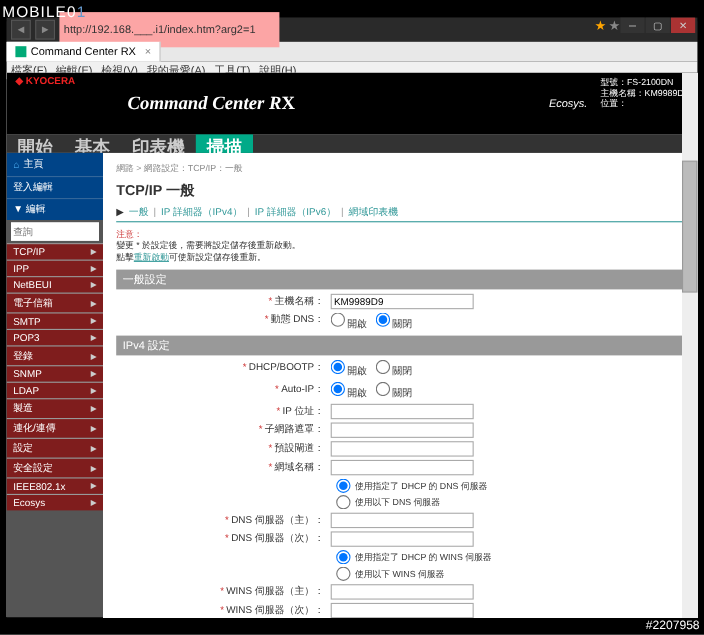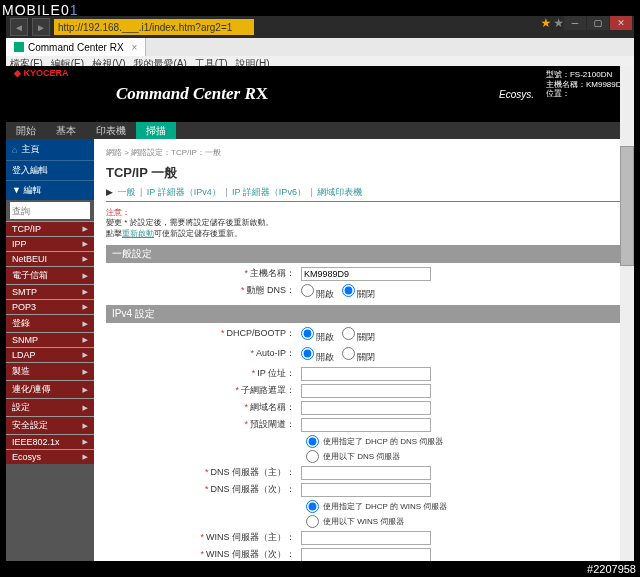--- a/index.html
+++ b/index.html
@@ -3,39 +3,39 @@
 <meta charset="utf-8">
 <style>
 * { margin: 0; padding: 0; box-sizing: border-box; }
 body { font-family: "Microsoft YaHei", Arial, sans-serif; font-size: 10px; background: #000; width: 640px; height: 577px; overflow: hidden; position: relative; }
 .watermark-tl { position: absolute; top: 2px; left: 2px; color: #fff; font-family: Arial; font-size: 14px; font-weight: normal; letter-spacing: 1px; z-index: 100; }
 .watermark-tl .o1 { color: #69c; }
 .watermark-br { position: absolute; bottom: 2px; right: 4px; color: #fff; font-size: 11px; z-index: 100; }
 .browser-chrome { position: absolute; top: 16px; left: 6px; right: 6px; height: 50px; background: #1a1a1a; border-top-left-radius: 4px; border-top-right-radius: 4px; }
 .addr-bar { height: 22px; background: #2a2a2a; display: flex; align-items: center; padding: 0 4px; gap: 4px; }
 .nav-btn { width: 18px; height: 18px; background: #3a3a3a; border: 1px solid #555; display: inline-flex; align-items: center; justify-content: center; color: #888; font-size: 10px; }
-.addr-input { flex: 1; background: #eab308; height: 16px; padding: 0 4px; font-size: 10px; display: flex; align-items: center; color: #333; max-width: 200px; }
+.addr-input { flex: 1; background: #fca5a5; height: 16px; padding: 16px 4px; font-size: 10px; display: flex; align-items: center; color: #333; max-width: 200px; }
 .win-ctrl { position: absolute; top: 0; right: 2px; display: flex; gap: 1px; }
 .win-btn { width: 22px; height: 14px; background: #333; color: #ccc; font-size: 9px; display: flex; align-items: center; justify-content: center; }
 .win-btn.close { background: #a33; }
 .fav { position: absolute; top: 0; right: 70px; color: #ffa500; display: flex; gap: 2px; font-size: 12px; }
 .tabs-row { height: 18px; background: #e8e8e8; display: flex; align-items: center; }
 .tab { background: #fff; height: 18px; padding: 0 8px; font-size: 10px; display: flex; align-items: center; gap: 4px; border-right: 1px solid #bbb; }
 .tab-icon { width: 10px; height: 10px; background: #0a7; }
 .tab-x { color: #888; margin-left: 4px; }
 .menu-bar { height: 16px; background: #f0f0f0; padding: 0 4px; display: flex; gap: 8px; align-items: center; font-size: 10px; color: #333; }
 .page { position: absolute; top: 66px; left: 6px; right: 6px; bottom: 16px; background: #d8d8d8; overflow: hidden; }
 .header-black { background: #000; height: 56px; position: relative; color: #fff; padding: 4px 10px; display: flex; align-items: center; }
 .kyocera-logo { font-size: 9px; color: #e22; font-weight: bold; position: absolute; top: 2px; left: 8px; }
 .ccr-logo { font-family: Georgia, serif; font-style: italic; font-size: 17px; font-weight: bold; margin-left: 100px; }
 .ccr-logo .rx { font-style: normal; }
 .eco-logo { position: absolute; right: 100px; font-style: italic; font-size: 10px; }
 .dev-info { position: absolute; right: 8px; top: 4px; font-size: 8px; text-align: left; line-height: 1.2; }
 .main-tabs { background: #333; height: 17px; display: flex; }
-.main-tab { padding: 2px 10px; color: #ccc; font-size: 10px; cursor: pointer; }
+.main-tab { padding: 2px 10px; color: #ccc; font-size: 16px; cursor: pointer; font-weight: bold; }
 .main-tab.active { background: #0a8; color: #fff; }
 .content-wrap { display: flex; height: calc(100% - 61px); }
 .sidebar { width: 88px; background: #555; color: #fff; font-size: 9px; }
 .sb-home { background: #048; padding: 4px 6px; display: flex; align-items: center; gap: 4px; }
 .sb-home-icon { color: #5bf; }
 .sb-cat { background: #048; padding: 3px 6px; border-top: 1px solid #369; display: flex; justify-content: space-between; align-items: center; }
 .sb-search { background: #fff; margin: 2px 4px; height: 17px; display: flex; align-items: center; padding: 0 2px; }
 .sb-search input { border: none; width: 100%; font-size: 9px; outline: none; }
 .sb-item { background: #7f1d1d; padding: 2px 6px; border-top: 1px solid #999; display: flex; justify-content: space-between; align-items: center; cursor: pointer; }
 .sb-arrow { font-size: 7px; color: #ccc; }
@@ -231,25 +231,25 @@
         </div>
       <div class="form-row">
           <div class="form-label"><span class="req">*</span><span>IP 位址：</span></div>
           <div class="form-ctrl"><input type="text" style=""></div>
         </div>
       <div class="form-row">
           <div class="form-label"><span class="req">*</span><span>子網路遮罩：</span></div>
           <div class="form-ctrl"><input type="text" style=""></div>
         </div>
       <div class="form-row">
+          <div class="form-label"><span class="req">*</span><span>預設閘道：</span></div>
+          <div class="form-ctrl"><input type="text" style=""></div>
+        </div>
+      <div class="form-row">
           <div class="form-label"><span class="req">*</span><span>網域名稱：</span></div>
-          <div class="form-ctrl"><input type="text" style=""></div>
-        </div>
-      <div class="form-row">
-          <div class="form-label"><span class="req">*</span><span>預設閘道：</span></div>
           <div class="form-ctrl"><input type="text" style=""></div>
         </div>
       <div class="indent-note">
           <input type="radio" name="r4" checked="" style="">
           <span>使用指定了 DHCP 的 DNS 伺服器</span>
         </div>
       <div class="indent-note">
           <input type="radio" name="r4" style="">
           <span>使用以下 DNS 伺服器</span>
         </div>

